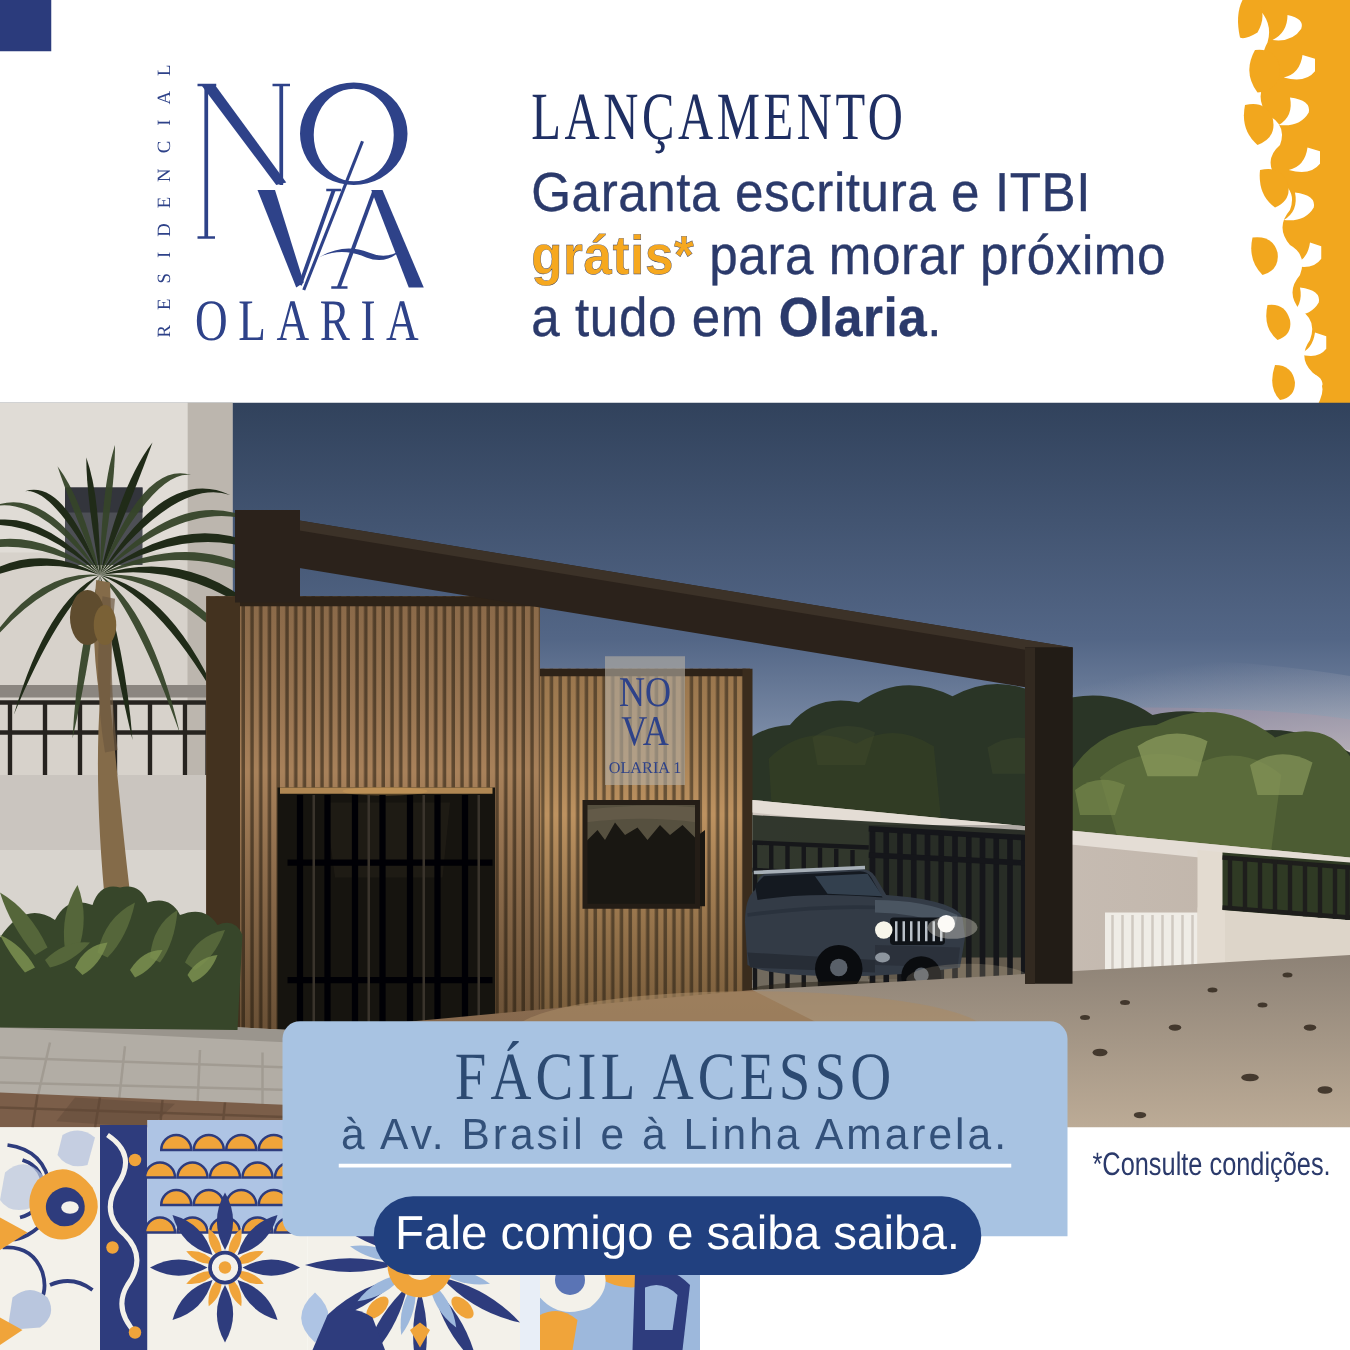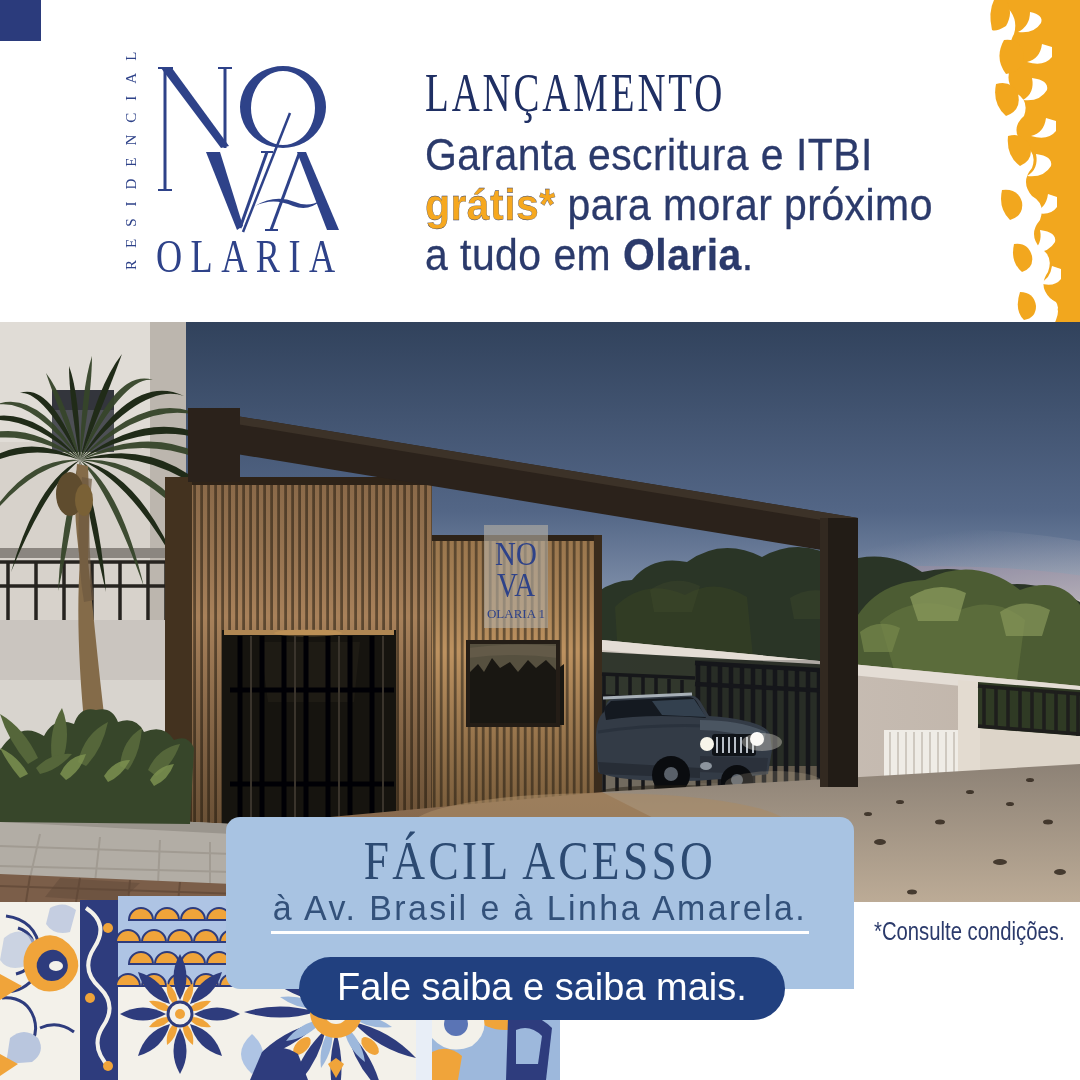--- a/index.html
+++ b/index.html
@@ -593,13 +593,13 @@
 <div class="abs" style="left:226px;top:817px;width:628px;height:172px;background:#a8c3e2;border-radius:14px 14px 0 14px;"></div>
 
 <div class="abs" style="left:226px;top:830px;width:628px;text-align:center;font-family:'Liberation Serif',serif;font-size:54px;color:#2c4a72;letter-spacing:4px;transform:scale(0.84,1);">FÁCIL ACESSO</div>
 
 <div class="abs" style="left:226px;top:888px;width:628px;text-align:center;font-size:35px;color:#33517a;letter-spacing:2.5px;transform:scale(0.97,1);">à Av. Brasil e à Linha Amarela.</div>
 
 <div class="abs" style="left:271px;top:931px;width:538px;height:3px;background:#ffffff;"></div>
 
 <div class="abs" style="left:874px;top:916px;font-size:26px;color:#2b3a6b;white-space:nowrap;transform:scale(0.78,1);transform-origin:left top;">*Consulte condições.</div>
 
-<div class="abs" style="left:299px;top:957px;width:486px;height:63px;background:#21407f;border-radius:32px;color:#ffffff;font-size:38px;text-align:center;line-height:61px;">Fale saiba e saiba mais.</div>
+<div class="abs" style="left:299px;top:957px;width:486px;height:63px;background:#21407f;border-radius:32px;color:#ffffff;font-size:38px;text-align:center;line-height:61px;">Fale comigo e saiba saiba.</div>
 
 </body></html>

